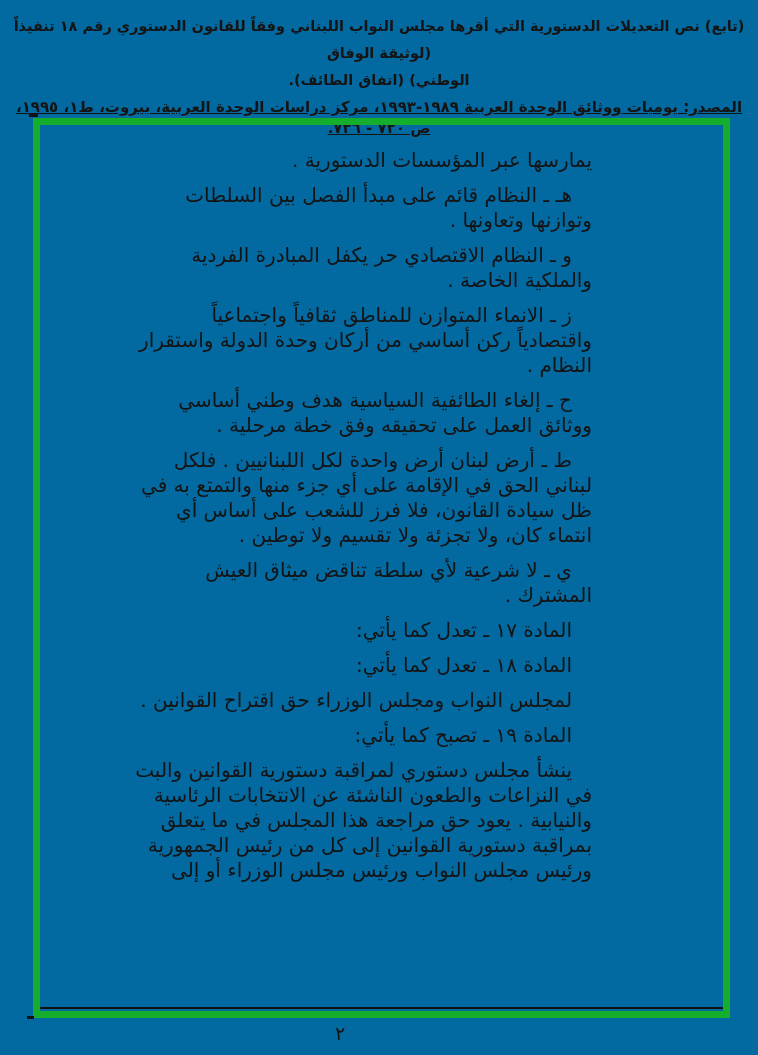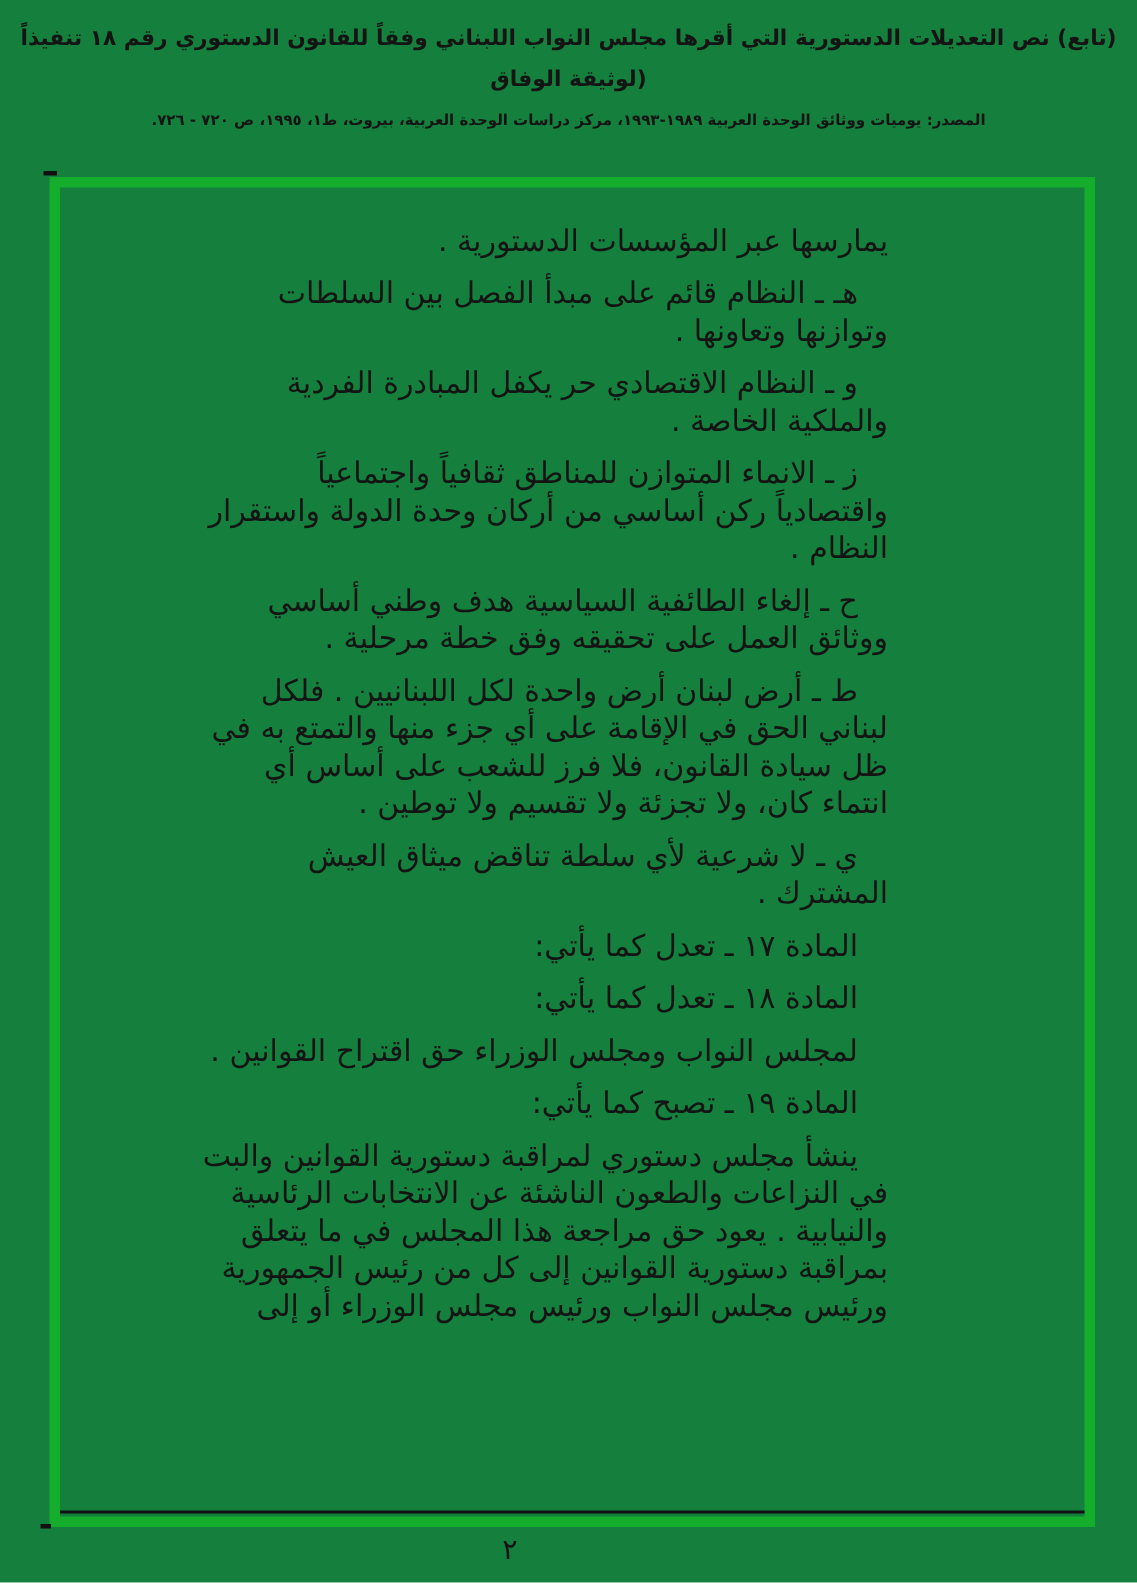--- a/index.html
+++ b/index.html
@@ -1,34 +1,34 @@
 <!DOCTYPE html>
 <html lang="ar"><head>
 <meta charset="utf-8">
 <style>
   html, body { margin: 0; padding: 0; background: #ffffff; }
   .page {
     position: relative;
     width: 758px;
     height: 1055px;
-    background: #15803d;
+    background: #0369a1;
     overflow: hidden;
     font-family: "DejaVu Sans", sans-serif;
     color: #141414;
   }
   
   .header {
     position: absolute;
     top: 13px; left: 8px; right: 8px;
     text-align: center;
     direction: rtl;
     font-weight: bold;
   }
   .header .t1, .header .t2 { font-size: 14.5px; line-height: 27px; }
-  .header .src { font-size: 10px; line-height: 21px; margin-top: 3px; }
+  .header .src { font-size: 15px; line-height: 21px; margin-top: 3px; text-decoration: underline; }
   
   .highlight-box {
     position: absolute;
     left: 33px; top: 118px;
     width: 697px; height: 900px;
     box-sizing: border-box;
     border: 7px solid #15ad2c;
   }
   
   .artifact { position: absolute; background: #111111; }
@@ -55,20 +55,21 @@
     font-size: 19px;
   }
 </style>
 </head>
 <body>
 
 <div class="page" style="color: rgb(20, 20, 20);">
 
   <div class="header">
     <div class="t1">(تابع) نص التعديلات الدستورية التي أقرها مجلس النواب اللبناني وفقاً للقانون الدستوري رقم ١٨ تنفيذاً (لوثيقة الوفاق</div>
+    <div class="t2">الوطني) (اتفاق الطائف).</div>
     <div class="src">المصدر: يوميات ووثائق الوحدة العربية ١٩٨٩-١٩٩٣، مركز دراسات الوحدة العربية، بيروت، ط١، ١٩٩٥، ص ٧٢٠ - ٧٢٦.</div>
   </div>
 
   <div class="highlight-box" style="border-color: rgb(21, 173, 44);"></div>
 
   <div class="artifact art-tick-tl"></div>
   <div class="artifact art-bottom-rule"></div>
   <div class="artifact art-tick-bl"></div>
 
   <div class="doc-body">

